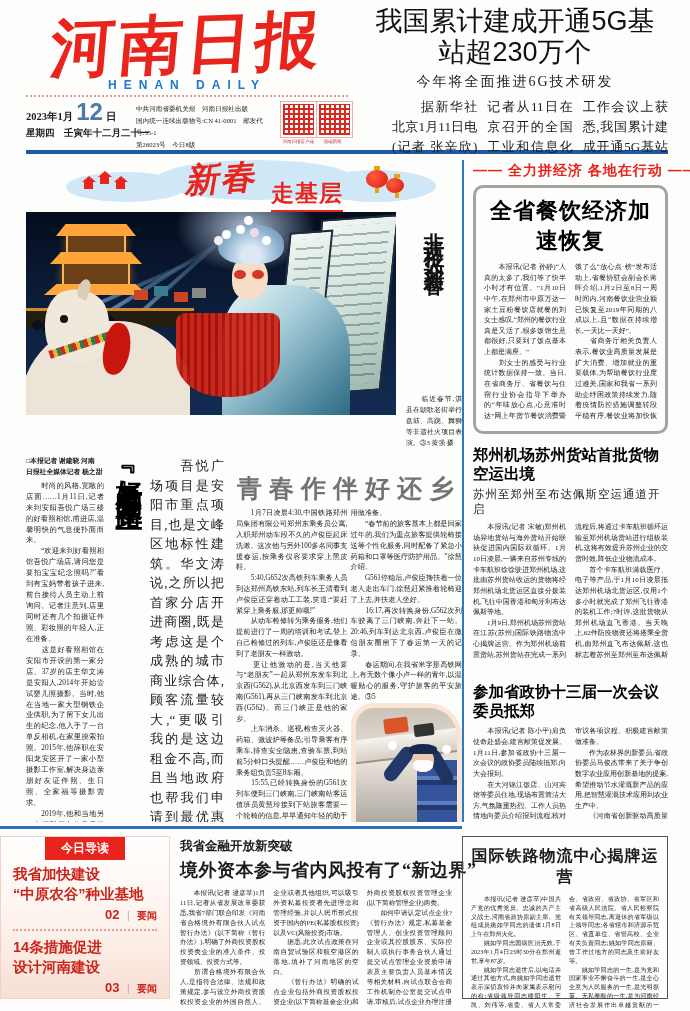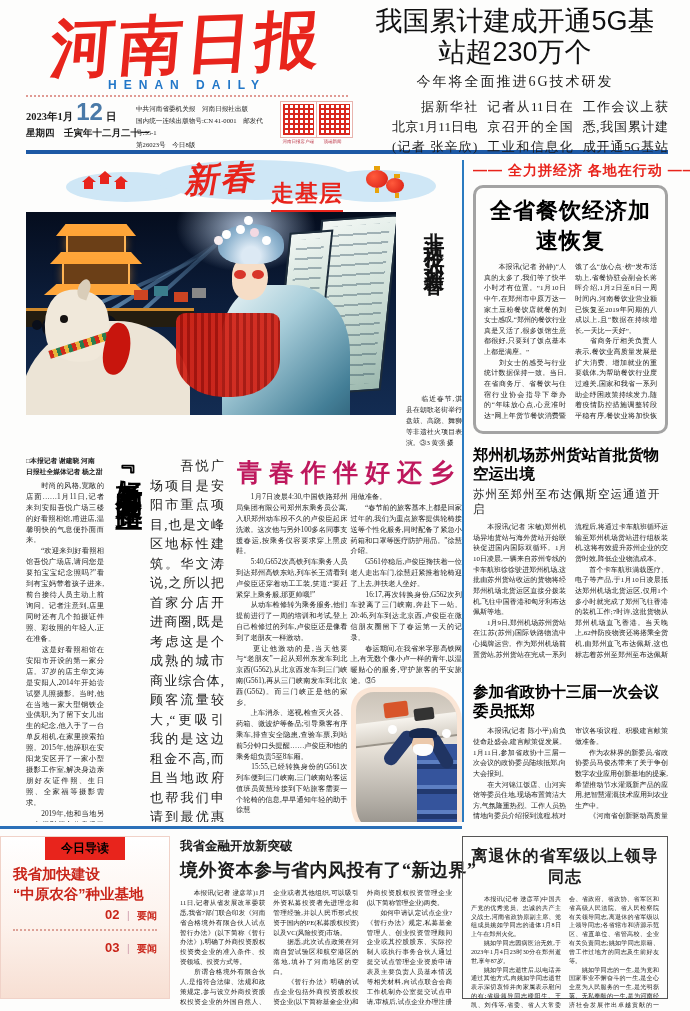--- a/index.html
+++ b/index.html
@@ -115,22 +115,22 @@
   
   .articles-row{display:flex;margin-top:8px;height:398px;overflow:hidden;}
   .hk{width:198px;flex:none;display:flex;}
   .hk-col1{width:78px;flex:none;font-size:7.3px;line-height:1.5;}
   .hk-byline{font-size:6.8px;font-weight:bold;margin-bottom:4px;line-height:1.5;}
   .hk-vtitle{writing-mode:vertical-rl;font-size:27px;font-weight:900;letter-spacing:3px;width:40px;
         flex:none;margin:0 3px;color:#000;}
   .hk-col2{flex:1;font-size:13px;line-height:1.5;min-width:0;}
 
   .qc{flex:1;padding-left:12px;min-width:0;}
-  .qc-head{color:#be185d;font-size:25px;font-weight:900;text-align:center;letter-spacing:7px;
-        font-family:"Liberation Serif",serif;margin:0 0 3px;}
+  .qc-head{color:#737373;font-size:25px;font-weight:900;text-align:center;letter-spacing:7px;
+        font-family:"Liberation Serif",serif;margin:16px 0 3px;}
   .qc-byline{font-size:7px;font-weight:bold;margin:0 0 5px 2px;line-height:1.6;}
   .qc-body{display:flex;gap:3px;height:330px;overflow:hidden;}
   .qc-col{width:50%;font-size:7.2px;line-height:1.5;min-width:0;}
   .qc-caption{font-weight:bold;font-size:7px;line-height:1.5;margin:2px 0 3px;}
   .train-frame{background:#fbe6d6;border-radius:22px 34px 10px 34px;padding:5px;}
   .train-photo{height:142px;position:relative;overflow:hidden;border-radius:18px 28px 7px 28px;
         background:linear-gradient(180deg,#cbc3b8 0%,#e9e3da 38%,#b5b0a8 75%,#8f8b84 100%);}
   .tp-rack{position:absolute;top:26px;left:-8px;right:-8px;height:22px;
         background:linear-gradient(#f7f4ee,#d6d0c6);transform:rotate(-7deg);border-bottom:2px solid #9a948a;}
   .tp-case{position:absolute;top:10px;left:28px;width:24px;height:15px;background:#d8552a;border-radius:2px;transform:rotate(-7deg);}
@@ -160,21 +160,21 @@
   .cppcc{margin-top:13px;}
   .cppcc-body{height:152px;margin-top:6px;}
 
   .rule-left{height:3px;background:#2b70b8;width:462px;margin:4px 0 7px;}
 
   
   .bottom{display:flex;padding-right:22px;align-items:stretch;}
   .guide{width:170px;flex:none;position:relative;box-sizing:border-box;height:163px;
         background:linear-gradient(180deg,#ffffff 0%,#fdf2ec 55%,#f7dfd3 100%);
         border:1px solid #f0d2c8;padding:28px 12px 6px;}
-  .guide-tab{position:absolute;top:0;left:50%;transform:translateX(-50%);background:#e8241c;color:#000000;
+  .guide-tab{position:absolute;top:0;left:50%;transform:translateX(-50%);background:#e8241c;color:#ffffff;
         font-size:12px;font-weight:bold;padding:3px 16px;font-family:"Liberation Sans",sans-serif;white-space:nowrap;}
   .guide-title{color:#c9251a;font-size:14.5px;font-weight:900;line-height:1.35;
         font-family:"Liberation Sans",sans-serif;}
   .guide-ref{text-align:right;color:#c9251a;margin-top:1px;font-family:"Liberation Sans",sans-serif;}
   .guide-ref .pg{font-size:13px;font-weight:900;}
   .guide-ref .sep{color:#c9a;font-size:10px;padding:0 3px;}
   .guide-ref .sec{font-size:10px;font-weight:bold;}
   .guide-div{border-top:2px dotted #dda298;margin:6px 0 7px;}
 
   .finance{flex:1;padding:2px 10px 0;min-width:0;}
@@ -394,41 +394,43 @@
         <div class="guide-title pre">我省加快建设
 “中原农谷”种业基地</div>
         <div class="guide-ref">
           <span class="pg">02</span>
           <span class="sep">|</span>
           <span class="sec">要闻</span>
         </div>
       </div>
       <div class="guide-div"></div>
       <div>
+        <div class="guide-title pre">14条措施促进
+设计河南建设</div>
         <div class="guide-ref">
           <span class="pg">03</span>
           <span class="sep">|</span>
           <span class="sec">要闻</span>
         </div>
       </div>
     </div>
 
     <div class="finance">
       <div class="fin-kicker">我省金融开放新突破</div>
       <div class="fin-head">境外资本参与省内风投有了“新边界”</div>
       <div class="fin-body pre just">　　本报讯(记者 逯彦萃)1月11日,记者从省发展改革委获悉,我省7部门联合印发《河南省合格境外有限合伙人试点暂行办法》(以下简称《暂行办法》),明确了外商投资股权投资类企业的准入条件、投资领域、投资方式等。
 　　所谓合格境外有限合伙人,是指符合法律、法规和政策规定,参与设立外商投资股权投资企业的外国自然人、企业或者其他组织,可以吸引外资私募投资者先进理念和管理经验,并以人民币形式投资于国内的PE(私募股权投资)以及VC(风险投资)市场。
 　　据悉,此次试点政策在河南自贸试验区和航空港区的落地,填补了河南地区的空白。
 　　《暂行办法》明确的试点企业包括外商投资股权投资企业(以下简称基金企业)和外商投资股权投资管理企业(以下简称管理企业)两类。
 　　如何申请认定试点企业?《暂行办法》规定,私募基金管理人、创业投资管理顾问企业或其控股股东、实际控制人或执行事务合伙人通过提交试点管理企业资质申请表及主要负责人员基本情况等相关材料,向试点联合会商工作机制办公室提交试点申请,审核后,试点企业办理注册登记并完成中基协登记备案。
 　　试点企业有哪些门槛?《暂行办法》明确,试点管理企业注册资本不低于1000万元人民币、150万美元或等值货币,试点基金企业注册资本(认缴出资额)规模原则上不少于1亿元人民币或等值外币。在出资人方面,要求试点管理企业的控股股东、实际控制人有较好的资信条件,试点基金企业的有限合伙人为具备风险识别能力、风险承担能力的机构或个人。③6</div>
     </div>
 
     <div class="obit">
-      <div class="obit-head">离退休的省军级以上领导同志</div>
+      <div class="obit-head">国际铁路物流中心揭牌运营</div>
       <div class="obit-body pre just">　　本报讯(记者 逯彦萃)中国共产党的优秀党员、忠诚的共产主义战士,河南省政协原副主席、党组成员姚如学同志的遗体1月8日上午在郑州火化。
 　　姚如学同志因病医治无效,于2023年1月4日23时30分在郑州逝世,享年87岁。
 　　姚如学同志逝世后,以电话并通过其他方式,向姚如学同志逝世表示深切哀悼并向家属表示慰问的有:省级领导同志楼阳生、王凯、刘伟等,省委、省人大常委会、省政府、省政协、省军区和省高级人民法院、省人民检察院有关领导同志,离退休的省军级以上领导同志;各省辖市和济源示范区、省直单位、省管高校、企业有关负责同志;姚如学同志原籍、曾工作过地方的同志及生前好友等。
 　　姚如学同志的一生,是为党和国家事业不懈奋斗的一生,是全心全意为人民服务的一生,是光明磊落、无私奉献的一生,是为河南经济社会发展作出卓越贡献的一生。他坚定的理想信念、高尚的政治品格、顽强的革命意志、扎实的工作作风、深厚的为民情怀,永远值得我们学习。我们要更加紧密地团结在以习近平同志为核心的党中央周围,高举习近平新时代中国特色社会主义思想伟大旗帜,树牢“四个意识”、坚定“四个自信”、做到“两个维护”,不忘初心、牢记使命,为谱写新时代中原更加出彩的绚丽篇章而不懈奋斗!③9</div>
     </div>
   </div>
 
 </div>
 
 </body></html>

